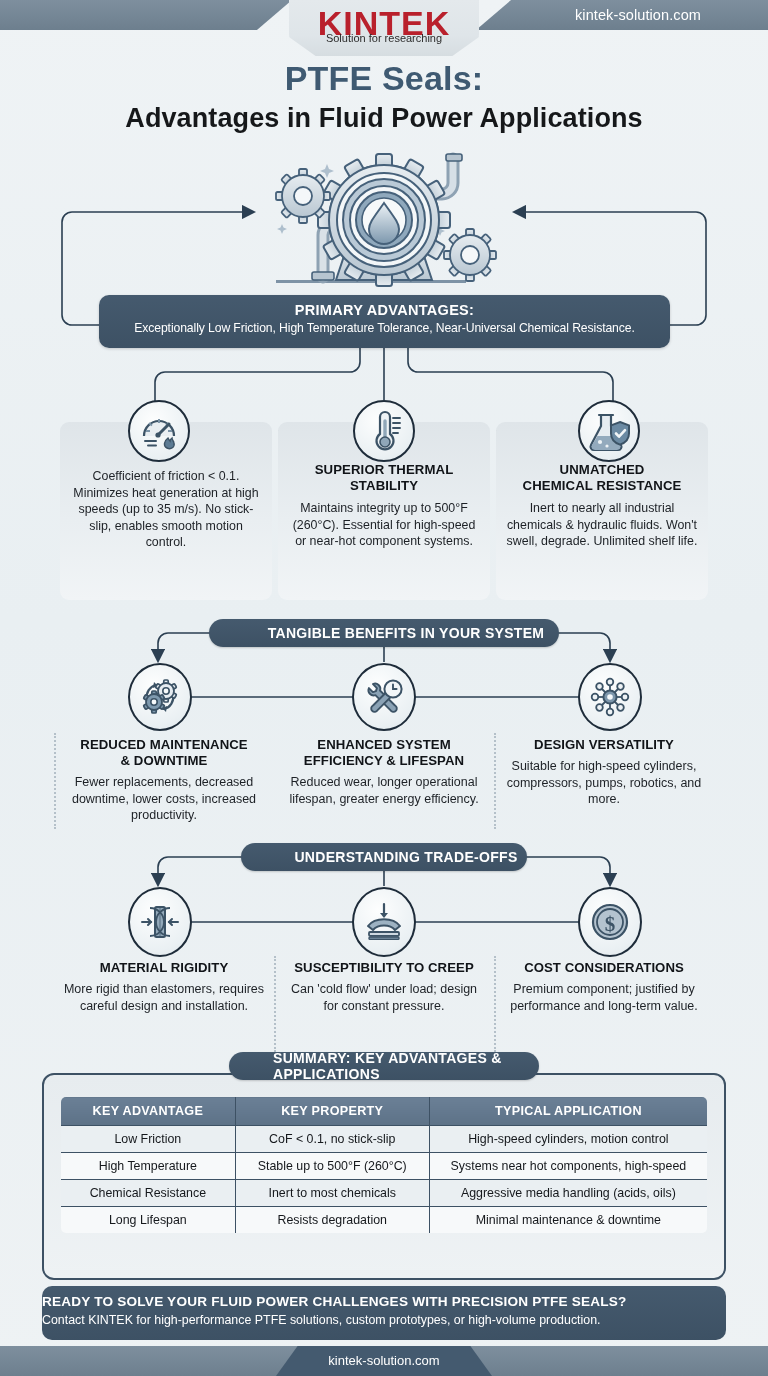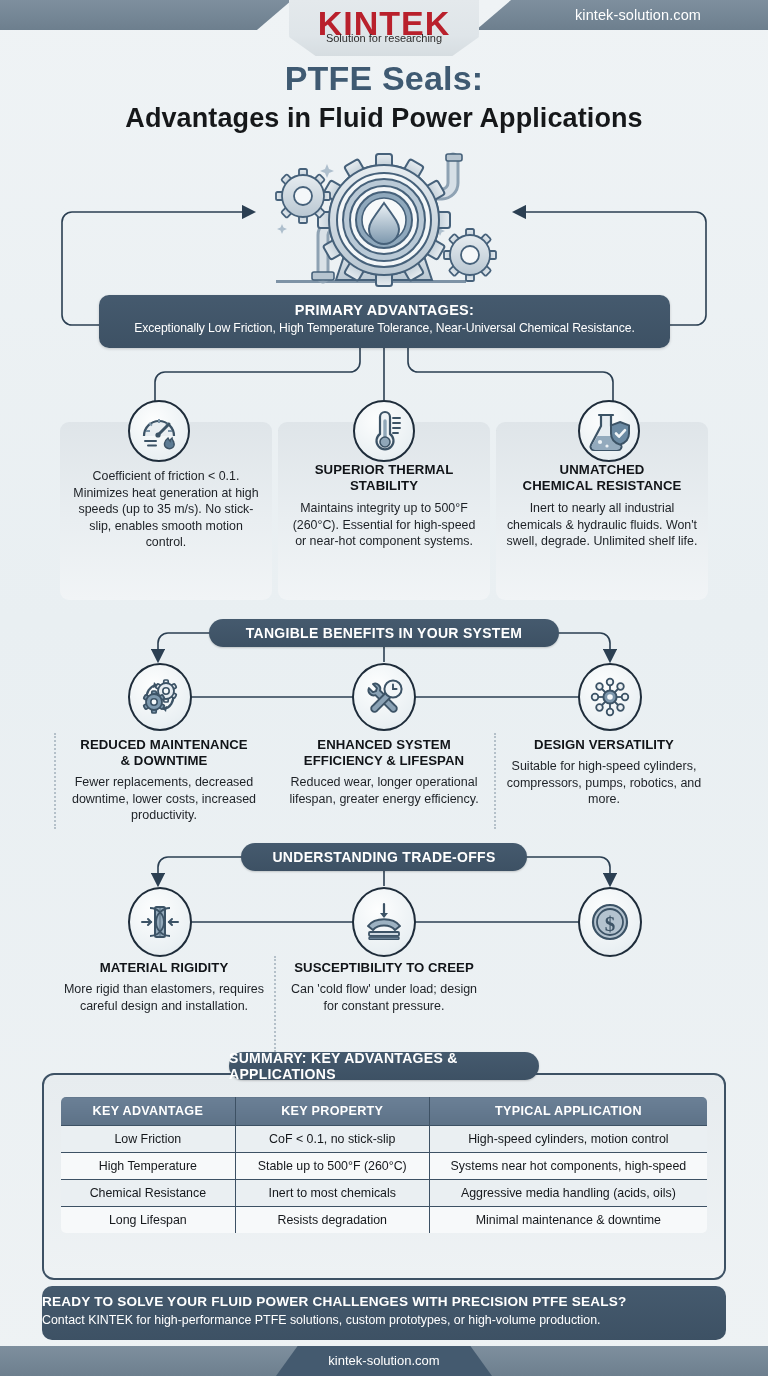--- a/index.html
+++ b/index.html
@@ -189,20 +189,21 @@
     background: linear-gradient(180deg,#455a6e 0%,#3d5164 100%);
     border-radius: 14px;
     color: #fff;
     font-size: 14px;
     font-weight: bold;
     letter-spacing: .3px;
     display: flex;
     align-items: center;
     justify-content: center;
     box-shadow: 0 1px 2px rgba(0,0,0,.18);
+    padding-left: 44px;
   }
 
   
   .col-row {
     position: absolute;
     width: 660px; left: 54px;
     display: flex;
   }
   .col-item {
     width: 220px;
@@ -746,20 +747,25 @@
 
   <div class="col-row" style="top:960px">
     <div class="col-item">
       <div class="col-head"><span>MATERIAL RIGIDITY</span></div>
       <div class="col-body">More rigid than elastomers, requires careful design and installation.</div>
     </div>
     <div class="col-item">
       <div class="col-divider"></div>
       <div class="col-head"><span>SUSCEPTIBILITY TO CREEP</span></div>
       <div class="col-body">Can 'cold flow' under load; design for constant pressure.</div>
+    </div>
+    <div class="col-item">
+      <div class="col-divider"></div>
+      <div class="col-head"><span>COST CONSIDERATIONS</span></div>
+      <div class="col-body">Premium component; justified by performance and long-term value.</div>
     </div>
   </div>
 
   <div class="summary-box"></div>
   <div class="pill summary-pill">SUMMARY: KEY ADVANTAGES &amp; APPLICATIONS</div>
 
   <table class="summary">
     <thead>
       <tr>
         <th style="width:27%">KEY ADVANTAGE</th>

